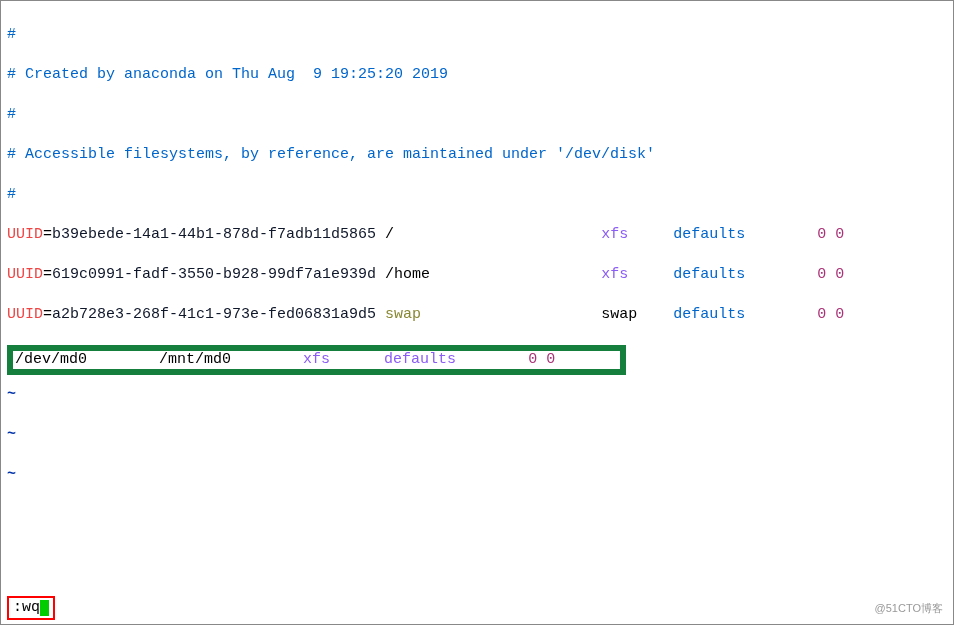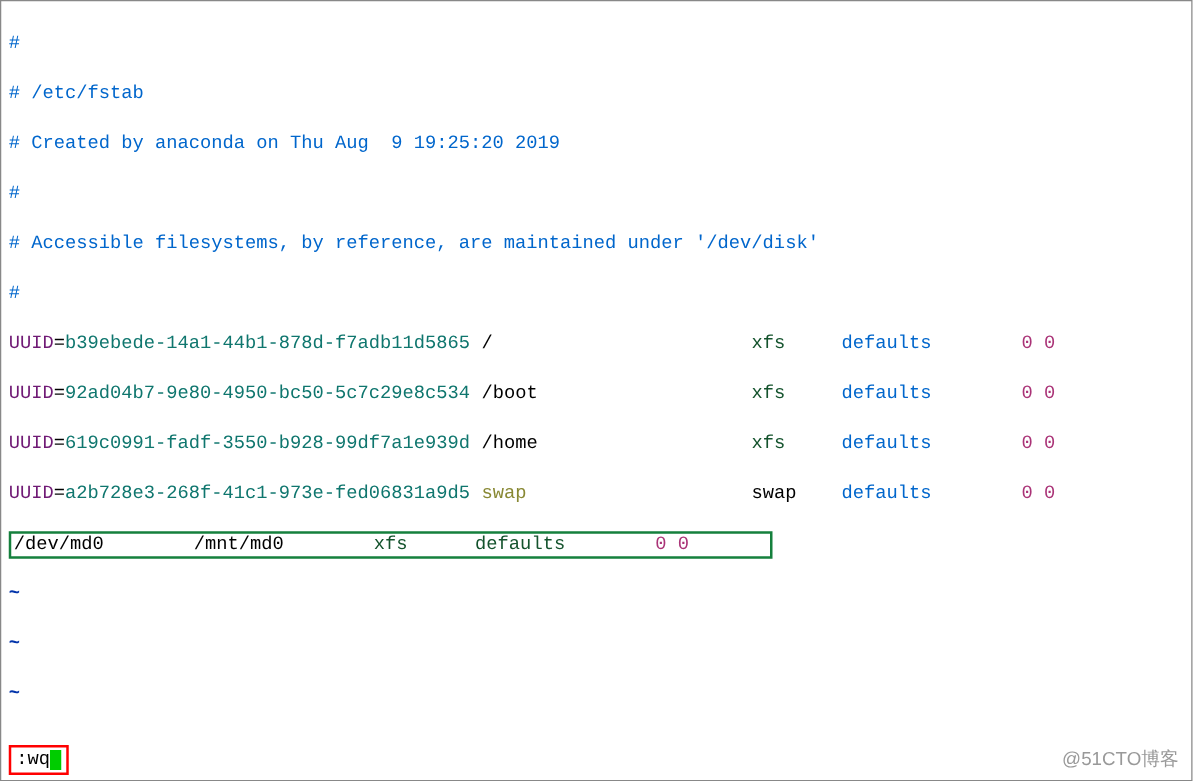--- a/index.html
+++ b/index.html
@@ -13,29 +13,29 @@
       position: relative;
       overflow: hidden;
       line-height: 20px;
       border: 1px solid #888;
     }
     .editor {
       padding: 4px 6px;
       white-space: pre;
     }
     .comment { color: #0066cc; }
-    .uuid-key { color: #701a75; }
-    .uuid-val { color: #0f766e; }
+    .uuid-key { color: #ef4444; }
+    .uuid-val { color: #0f172a; }
     .mountpoint { color: #000000; }
-    .xfs { color: #14532d; }
+    .xfs { color: #8b5cf6; }
     .defaults { color: #0066cc; }
     .zero { color: #aa3377; }
     .swap-word { color: #888833; }
     .highlight-box {
-      border: 2px solid #15803d;
+      border: 6px solid #15803d;
       padding: 0px 2px;
       display: inline-block;
       line-height: 18px;
     }
     .tilde { color: #0033aa; font-weight: bold; }
     .cmdline {
       position: absolute;
       bottom: 4px;
       left: 6px;
     }
@@ -49,37 +49,35 @@
       display: inline-block;
       width: 9px;
       height: 16px;
       vertical-align: text-bottom;
     }
     .watermark {
       position: absolute;
       bottom: 6px;
       right: 10px;
       color: #999;
-      font-size: 15px;
+      font-size: 11px;
       font-family: sans-serif;
     }
     .line { height: 20px; }
   </style>
 </head>
 <body>
 
 <div class="editor">
 <div class="line"><span class="comment">#</span></div>
-<div class="line"><span class="comment"># /etc/fstab</span></div>
 <div class="line"><span class="comment"># Created by anaconda on Thu Aug  9 19:25:20 2019</span></div>
 <div class="line"><span class="comment">#</span></div>
 <div class="line"><span class="comment"># Accessible filesystems, by reference, are maintained under '/dev/disk'</span></div>
 <div class="line"><span class="comment">#</span></div>
 <div class="line"><span class="uuid-key">UUID</span><span>=</span><span class="uuid-val">b39ebede-14a1-44b1-878d-f7adb11d5865</span><span> </span><span class="mountpoint">/</span><span>                       </span><span class="xfs">xfs</span><span>     </span><span class="defaults">defaults</span><span>        </span><span class="zero">0</span><span> </span><span class="zero">0</span></div>
-<div class="line"><span class="uuid-key">UUID</span><span>=</span><span class="uuid-val">92ad04b7-9e80-4950-bc50-5c7c29e8c534</span><span> </span><span class="mountpoint">/boot</span><span>                   </span><span class="xfs">xfs</span><span>     </span><span class="defaults">defaults</span><span>        </span><span class="zero">0</span><span> </span><span class="zero">0</span></div>
 <div class="line"><span class="uuid-key">UUID</span><span>=</span><span class="uuid-val">619c0991-fadf-3550-b928-99df7a1e939d</span><span> </span><span class="mountpoint">/home</span><span>                   </span><span class="xfs">xfs</span><span>     </span><span class="defaults">defaults</span><span>        </span><span class="zero">0</span><span> </span><span class="zero">0</span></div>
 <div class="line"><span class="uuid-key">UUID</span><span>=</span><span class="uuid-val">a2b728e3-268f-41c1-973e-fed06831a9d5</span><span> </span><span class="swap-word">swap</span><span>                    </span><span class="mountpoint">swap</span><span>    </span><span class="defaults">defaults</span><span>        </span><span class="zero">0</span><span> </span><span class="zero">0</span></div>
 <div class="line"><span class="highlight-box"><span class="mountpoint">/dev/md0</span><span>        </span><span class="mountpoint">/mnt/md0</span><span>        </span><span class="xfs">xfs</span><span>      </span><span class="xfs">defaults</span><span>        </span><span class="zero">0</span><span> </span><span class="zero">0</span><span>       </span></span></div>
 <div class="line"><span class="tilde">~</span></div>
 <div class="line"><span class="tilde">~</span></div>
 <div class="line"><span class="tilde">~</span></div>
 
 
 
 

